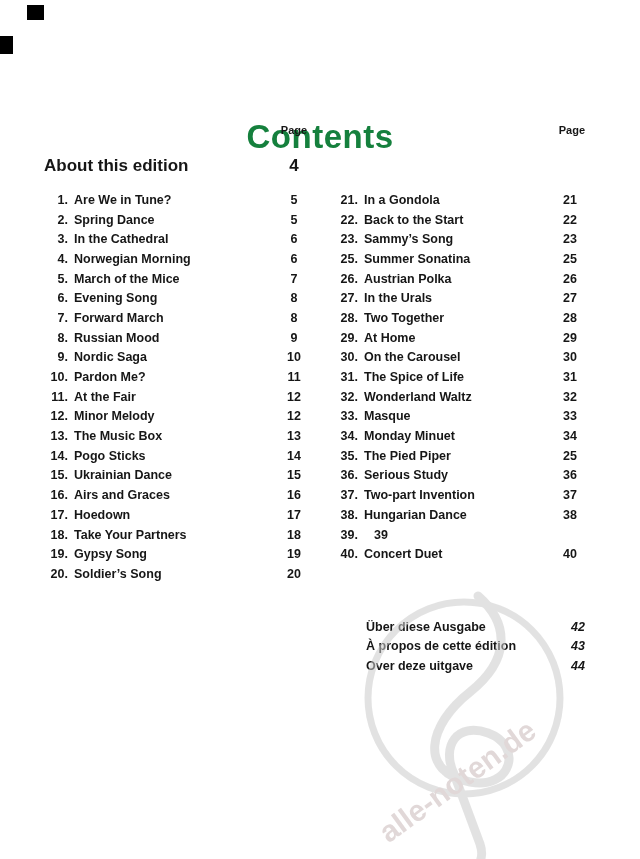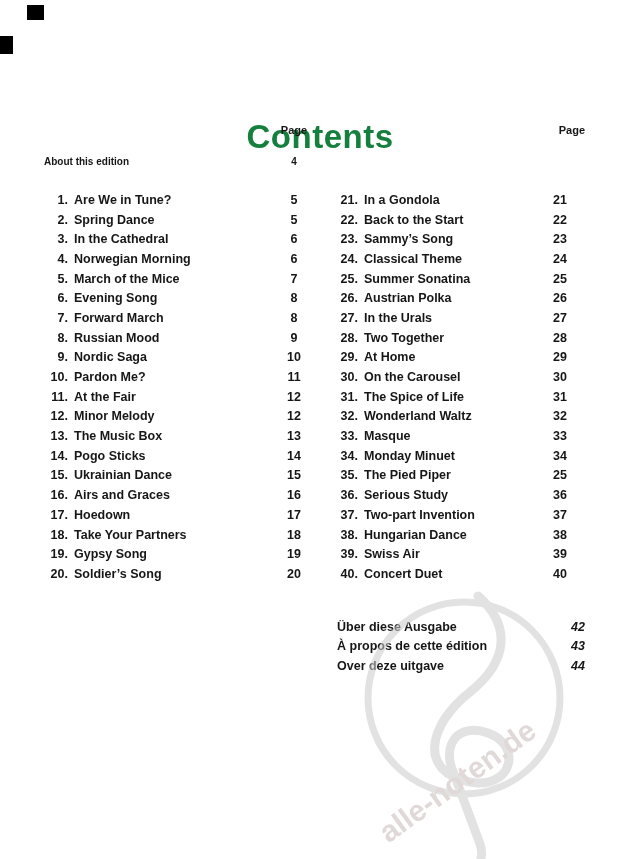--- a/index.html
+++ b/index.html
@@ -22,41 +22,41 @@
     letter-spacing:.5px;color:#15803d;margin-top:48px;
   }
   .page-hdr{
     position:absolute;top:124px;font-size:11px;font-weight:bold;
   }
   .page-hdr.left{left:272px;width:44px;text-align:center;}
   .page-hdr.right{left:545px;width:40px;text-align:right;}
 
   .about-row{
     position:absolute;top:156px;left:44px;width:272px;
-    display:flex;font-size:10px;font-weight:bold;
+    display:flex;font-size:17px;font-weight:bold;
   }
   .about-row .lbl{flex:1;}
   .about-row .pg{width:44px;text-align:center;}
 
   .toc-col{position:absolute;top:190px;}
   .toc-col.left{left:44px;width:272px;}
   .toc-col.right{left:332px;width:255px;}
   .row{
     display:flex;align-items:center;height:19.7px;
     font-size:12.5px;font-weight:bold;white-space:nowrap;
   }
   .row .num{text-align:right;margin-right:6px;}
   .toc-col.left .num{width:24px;}
   .toc-col.right .num{width:26px;}
   .row .ttl{flex:1;overflow:hidden;}
   .toc-col.left .pg{width:44px;text-align:center;}
-  .toc-col.right .pg{width:34px;text-align:left;}
+  .toc-col.right .pg{width:34px;text-align:center;}
 
   .footer-list{position:absolute;top:617px;left:337px;width:248px;}
-  .footer-list .row{height:19.5px;}
+  .footer-list .row{height:19.5px;margin-left:29px;}
   .footer-list .lbl{flex:1;}
   .footer-list .pg{width:40px;text-align:right;font-style:italic;}
 
   .watermark{
     position:absolute;left:356px;top:580px;width:228px;height:279px;
     opacity:.55;pointer-events:none;
   }
   .watermark svg{display:block;width:100%;height:100%;}
   .watermark text{
     font-family:"Liberation Sans",sans-serif;
@@ -217,25 +217,20 @@
         <span class="ttl">Back to the Start</span>
         <span class="pg">22</span>
       </div>
 
       <div class="row">
         <span class="num">23.</span>
         <span class="ttl">Sammy’s Song</span>
         <span class="pg">23</span>
       </div>
 
-      <div class="row">
-        <span class="num">24.</span>
-        <span class="ttl">Classical Theme</span>
-        <span class="pg">24</span>
-      </div>
 
       <div class="row">
         <span class="num">25.</span>
         <span class="ttl">Summer Sonatina</span>
         <span class="pg">25</span>
       </div>
 
       <div class="row">
         <span class="num">26.</span>
         <span class="ttl">Austrian Polka</span>
@@ -309,21 +304,20 @@
       </div>
 
       <div class="row">
         <span class="num">38.</span>
         <span class="ttl">Hungarian Dance</span>
         <span class="pg">38</span>
       </div>
 
       <div class="row">
         <span class="num">39.</span>
-        <span class="ttl">Swiss Air</span>
         <span class="pg">39</span>
       </div>
 
       <div class="row">
         <span class="num">40.</span>
         <span class="ttl">Concert Duet</span>
         <span class="pg">40</span>
       </div>
     </div>
 

